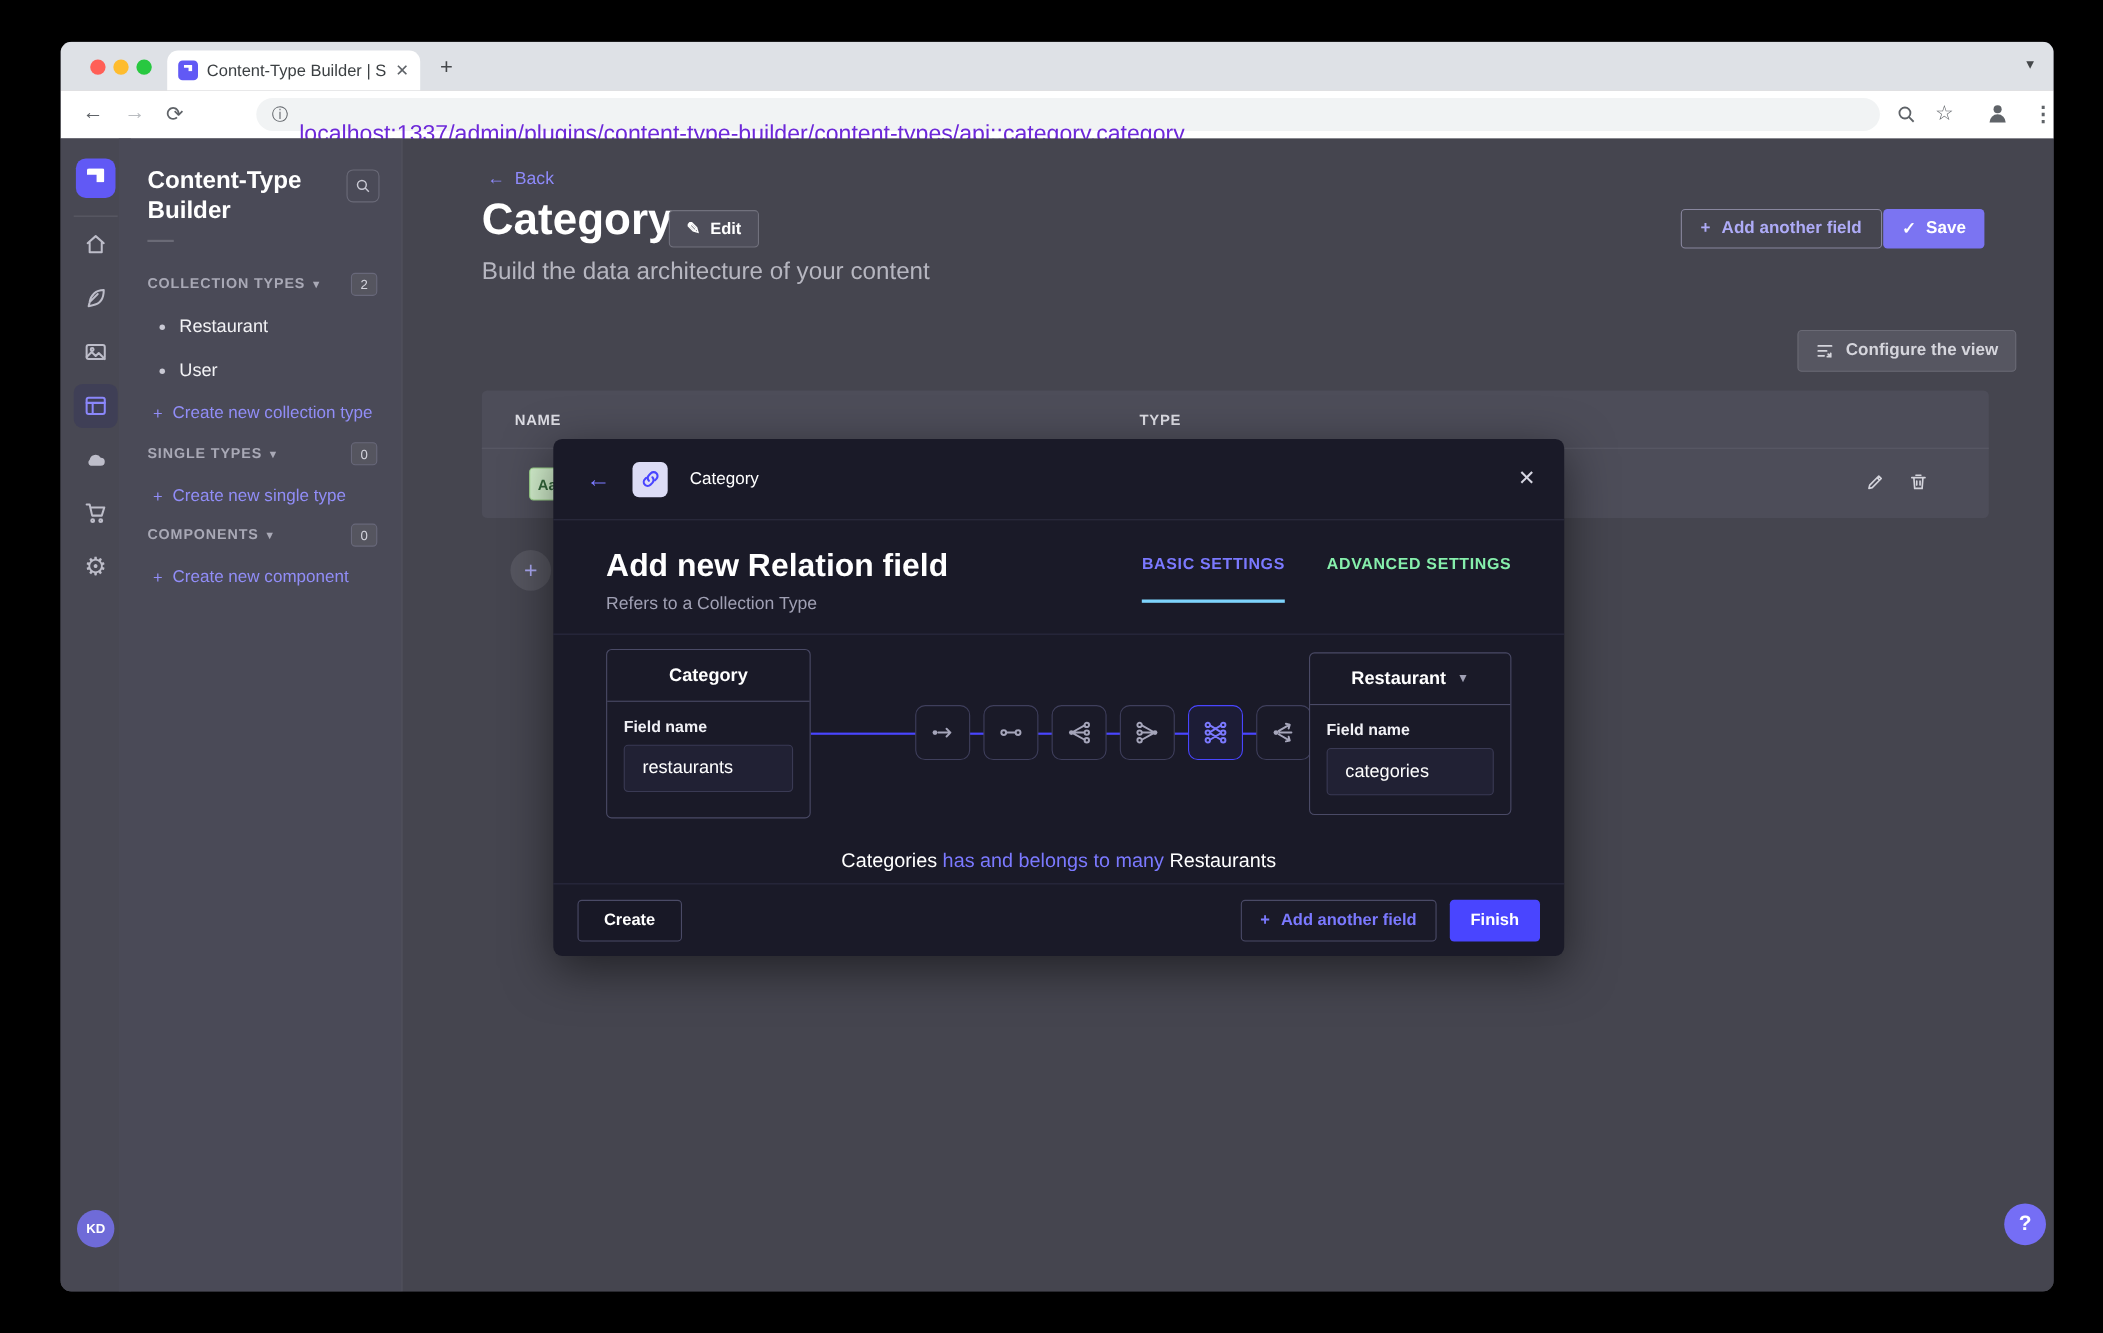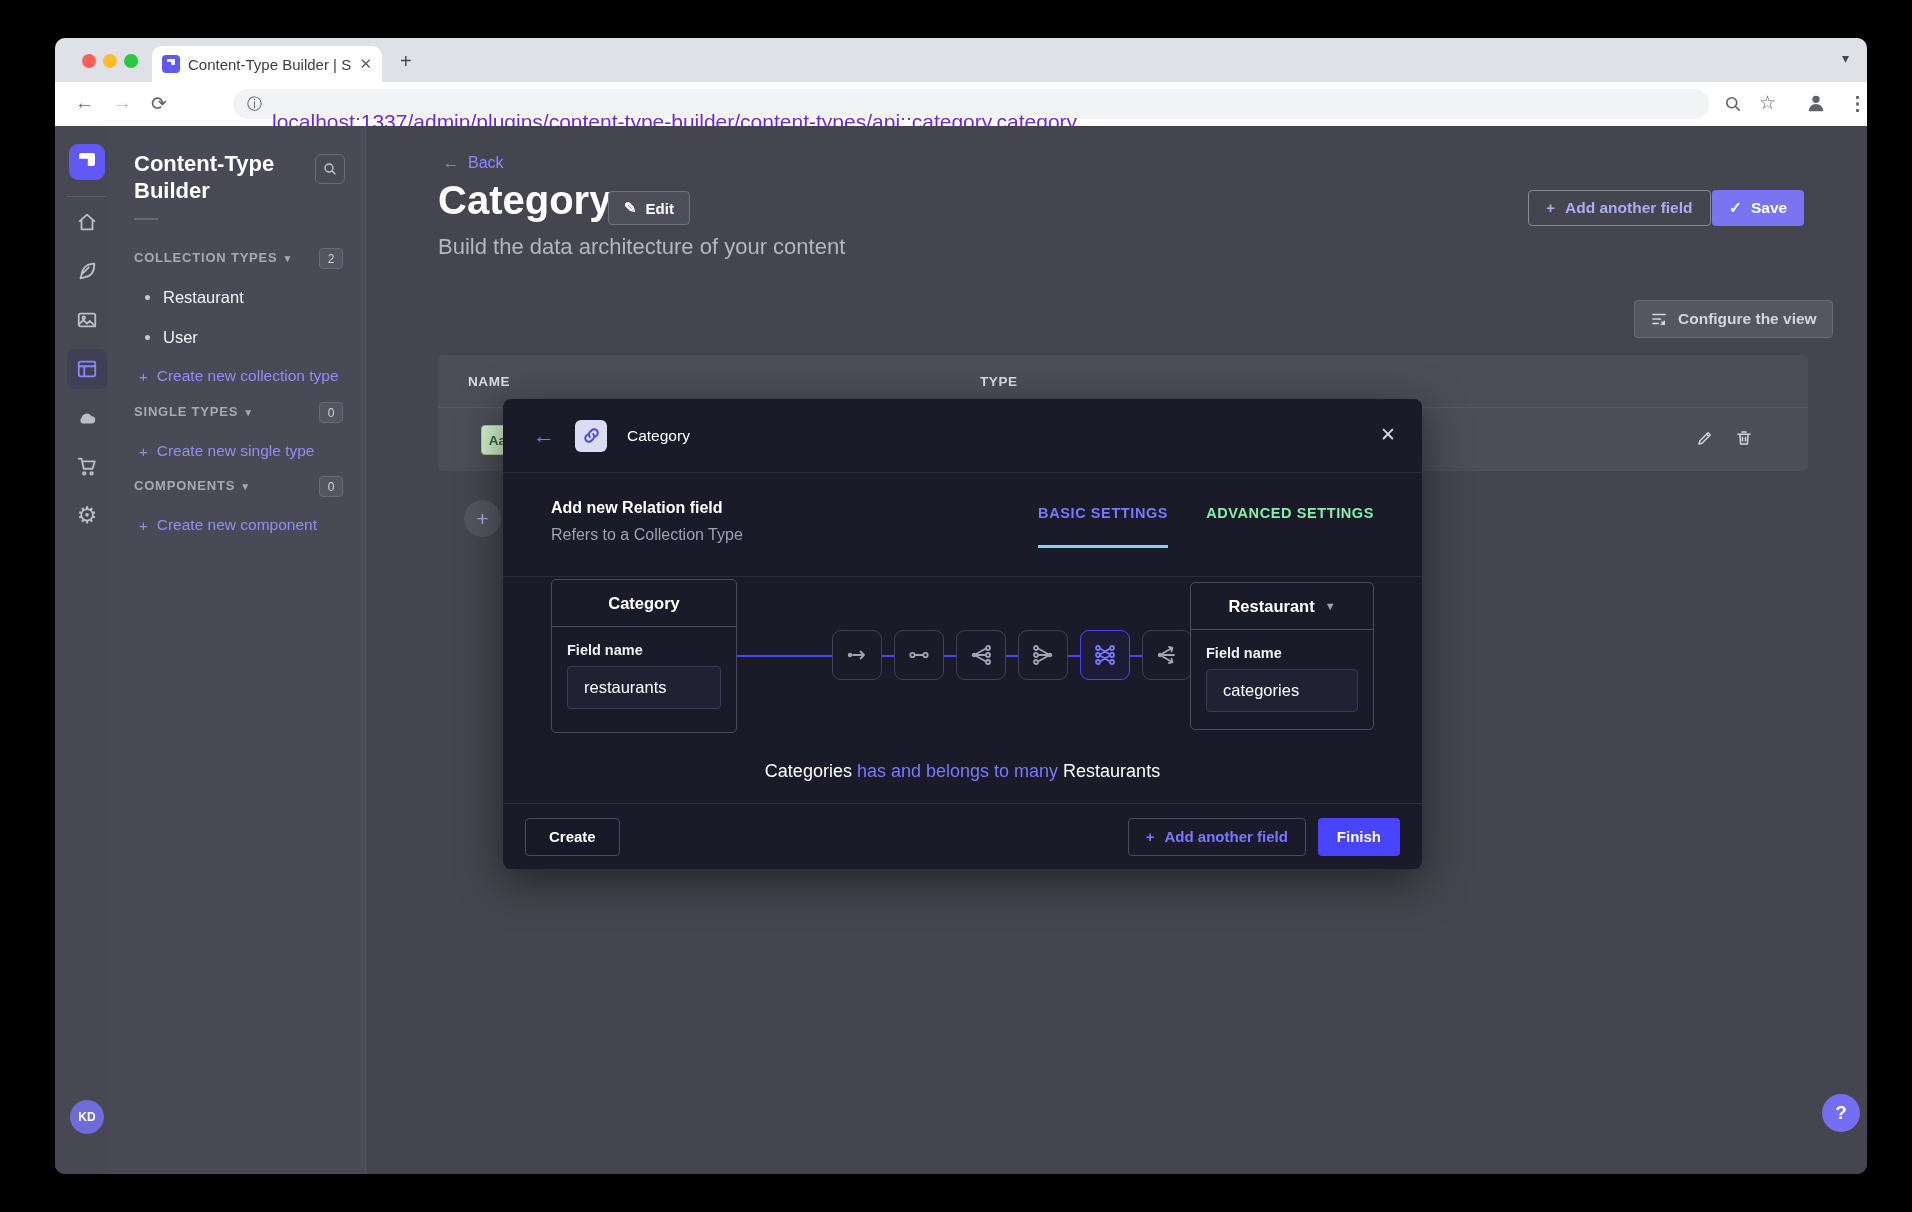--- a/index.html
+++ b/index.html
@@ -93,21 +93,21 @@
   #modal { position:absolute; left:448px; top:273px; width:919px; height:470px; background:#1a1a28; border-radius:8px;
            box-shadow:0 12px 44px rgba(0,0,0,.5); }
   #modal-header { position:relative; height:74px; border-bottom:1px solid #2c2c40; display:flex; align-items:center; padding:0 30px; gap:20px; }
   #modal-back { color:#7b79ff; font-size:22px; }
   #modal-chip { width:32px; height:32px; border-radius:6px; background:#dcdcf5; display:flex; align-items:center; justify-content:center; }
   #modal-crumb { color:#fff; font-size:15.5px; }
   #modal-close { position:absolute; right:26px; top:24px; color:#d6d6e2; font-size:19px; }
 
   #modal-body { position:relative; padding:26px 48px 0; }
   .titlerow { display:flex; justify-content:space-between; align-items:flex-start; }
-  #modal-title { color:#fff; font-size:16px; font-weight:bold; }
+  #modal-title { color:#fff; font-size:29px; font-weight:bold; }
   #modal-sub { color:#a0a0b4; font-size:16px; margin-top:9px; }
   #tabs { display:flex; gap:38px; margin-top:6px; }
   .tab { font-size:14.5px; font-weight:bold; letter-spacing:.6px; padding-bottom:24px; }
   .tab.active { color:#7b79ff; border-bottom:3px solid #7dd3fc; }
   .tab.inactive { color:#86efac; }
   #body-rule { position:absolute; left:0; top:103px; width:919px; height:1px; background:#2c2c40; }
 
   #relation-zone { position:relative; margin-top:31px; height:155px; }
   .relbox { position:absolute; border:1px solid #4a4a66; border-radius:5px; background:#1a1a28; }
   .relbox .bhead { height:47px; border-bottom:1px solid #4a4a66; display:flex; align-items:center; justify-content:center;
@@ -295,21 +295,21 @@
             <line x1="4" y1="18" x2="11" y2="18"></line>
           <path d="M16 16 l3 3 M19 15 v4 h-4"></path>
         </g>
       </svg>
       <span>Configure the view</span>
     </div>
 
     <div id="table-card">
       <div id="table-head">
         <span class="col" style="left:30px">NAME</span>
-        <span class="col" style="left:542px">TYPE</span>
+        <span class="col" style="left:598px">TYPE</span>
       </div>
       <div id="table-row">
         <div id="row-badge">Aa</div>
         <span class="rowic" style="left:1258px">
           <svg width="18" height="18" viewBox="0 0 24 24">
               <path d="M4 20 l1 -4 L16 5 l3 3 L8 19 z M14 7 l3 3" stroke="#d4d4dc" stroke-width="2" fill="none" stroke-linejoin="round"></path>
             </svg>
         </span>
         <span class="rowic" style="left:1297px">
           <svg width="18" height="18" viewBox="0 0 24 24">

